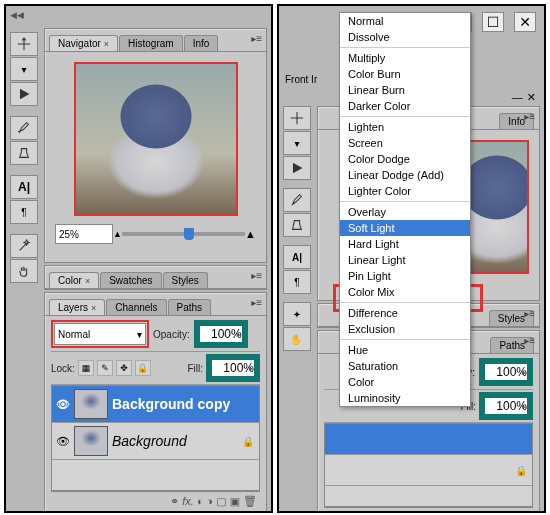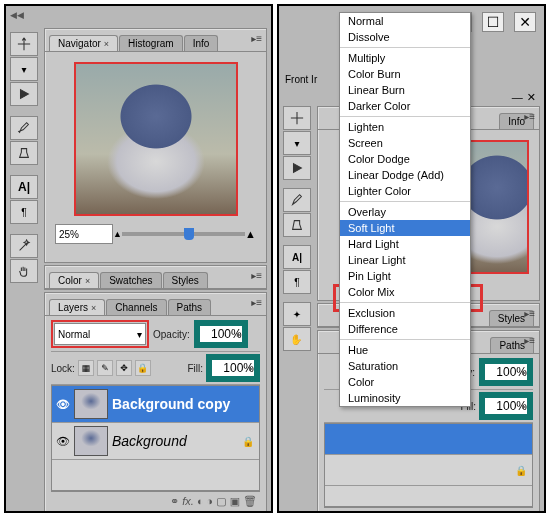--- a/index.html
+++ b/index.html
@@ -303,22 +303,22 @@
       <div>Linear Dodge (Add)</div>
       <div>Lighter Color</div>
       <hr>
       <div>Overlay</div>
       <div class="hl">Soft Light</div>
       <div>Hard Light</div>
       <div>Linear Light</div>
       <div>Pin Light</div>
       <div>Color Mix</div>
       <hr>
+      <div>Difference</div>
       <div>Exclusion</div>
-      <div>Difference</div>
       <hr>
       <div>Hue</div>
       <div>Saturation</div>
       <div>Color</div>
       <div>Luminosity</div>
     </div>
   <div class="redhl" style="left:54px;top:278px;width:144px;height:22px"></div>
 </div>
 
 </body></html>

